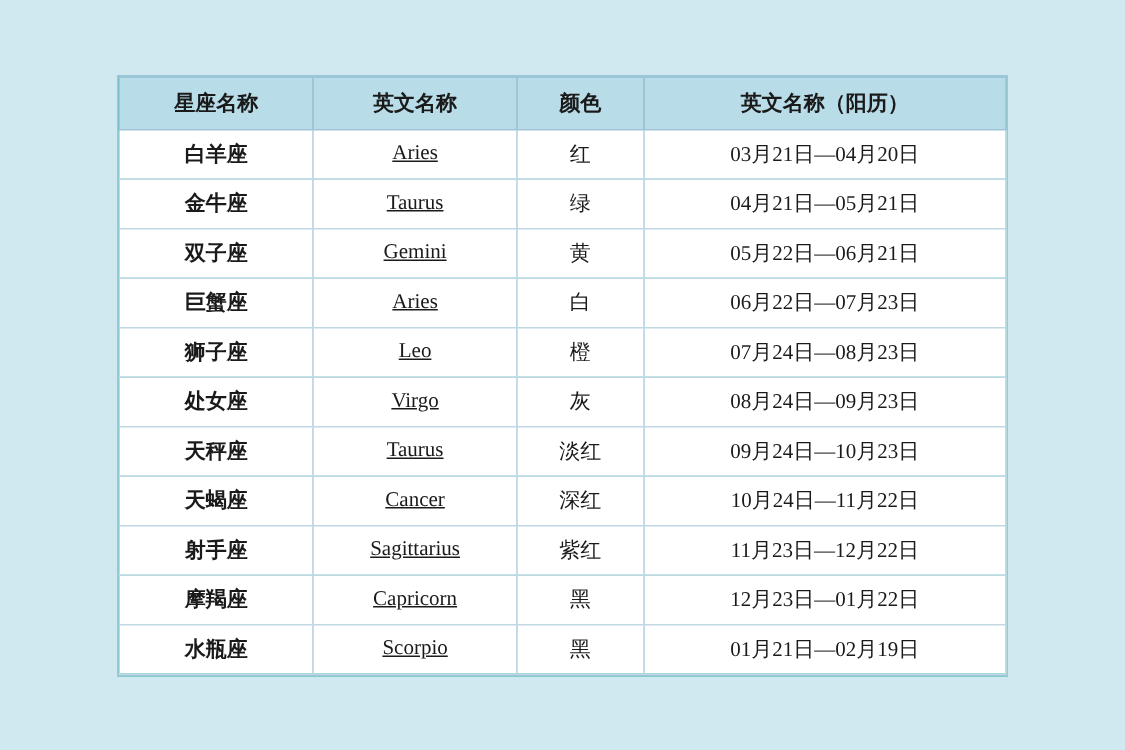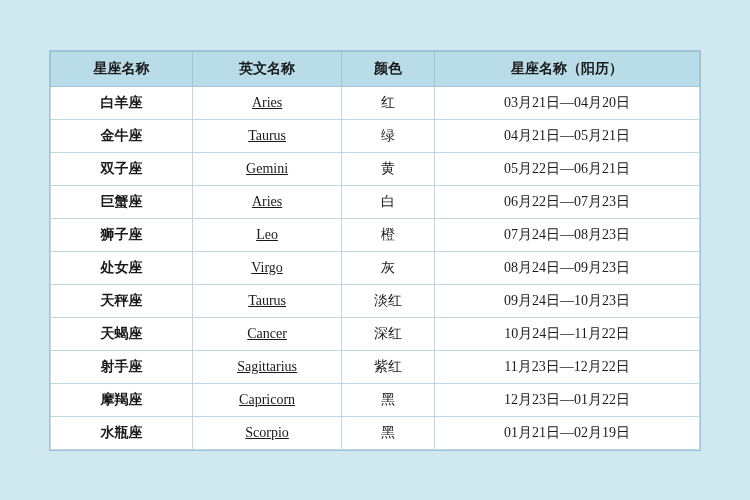--- a/index.html
+++ b/index.html
@@ -15,21 +15,21 @@
       display: flex;
       align-items: center;
       justify-content: center;
       font-family: "SimSun", "宋体", serif;
       font-size: 14px;
     }
 
     .table-container {
       background-color: #14b8a6;
       border: 1px solid #a0c4d8;
-      width: 652px;
+      width: 594px;
     }
 
     table {
       width: 100%;
       border-collapse: collapse;
     }
 
     thead tr {
       background-color: #b8dce8;
     }
@@ -65,21 +65,21 @@
 </head>
 <body>
 
 <div class="table-container">
   <table>
     <thead>
       <tr>
         <th>星座名称</th>
         <th>英文名称</th>
         <th>颜色</th>
-        <th>星座名称（阳历）</th>
+        <th>英文名称（阳历）</th>
       </tr>
     </thead>
     <tbody id="table-body">
     <tr>
           <td class="chinese-name">白羊座</td>
           <td class="english-name">Aries</td>
           <td>红</td>
           <td>03月21日—04月20日</td>
         </tr>
         <tr>

